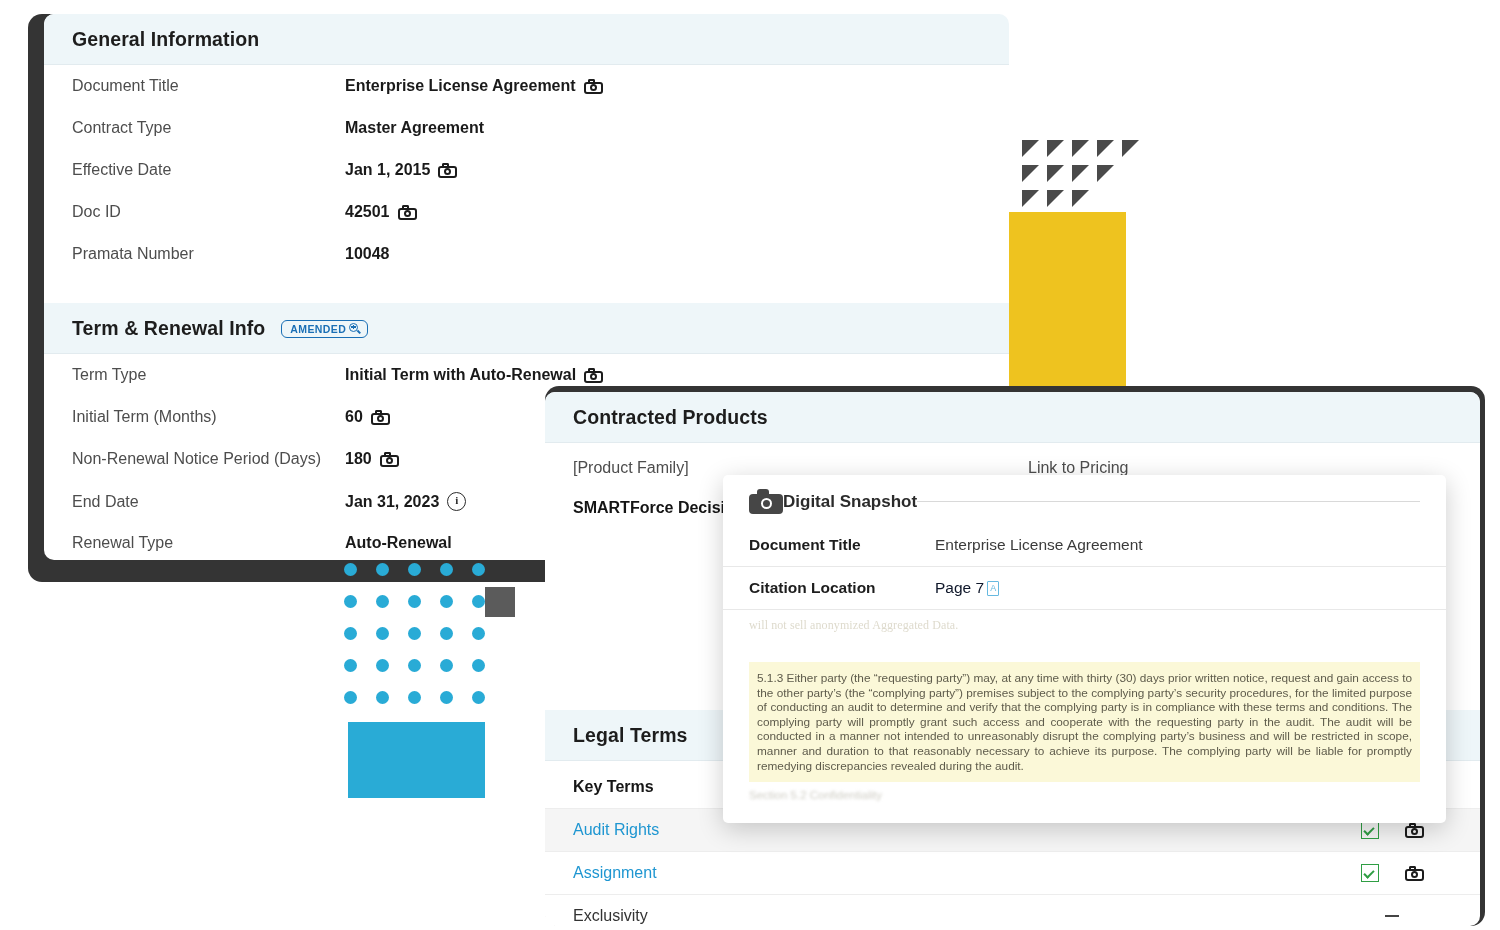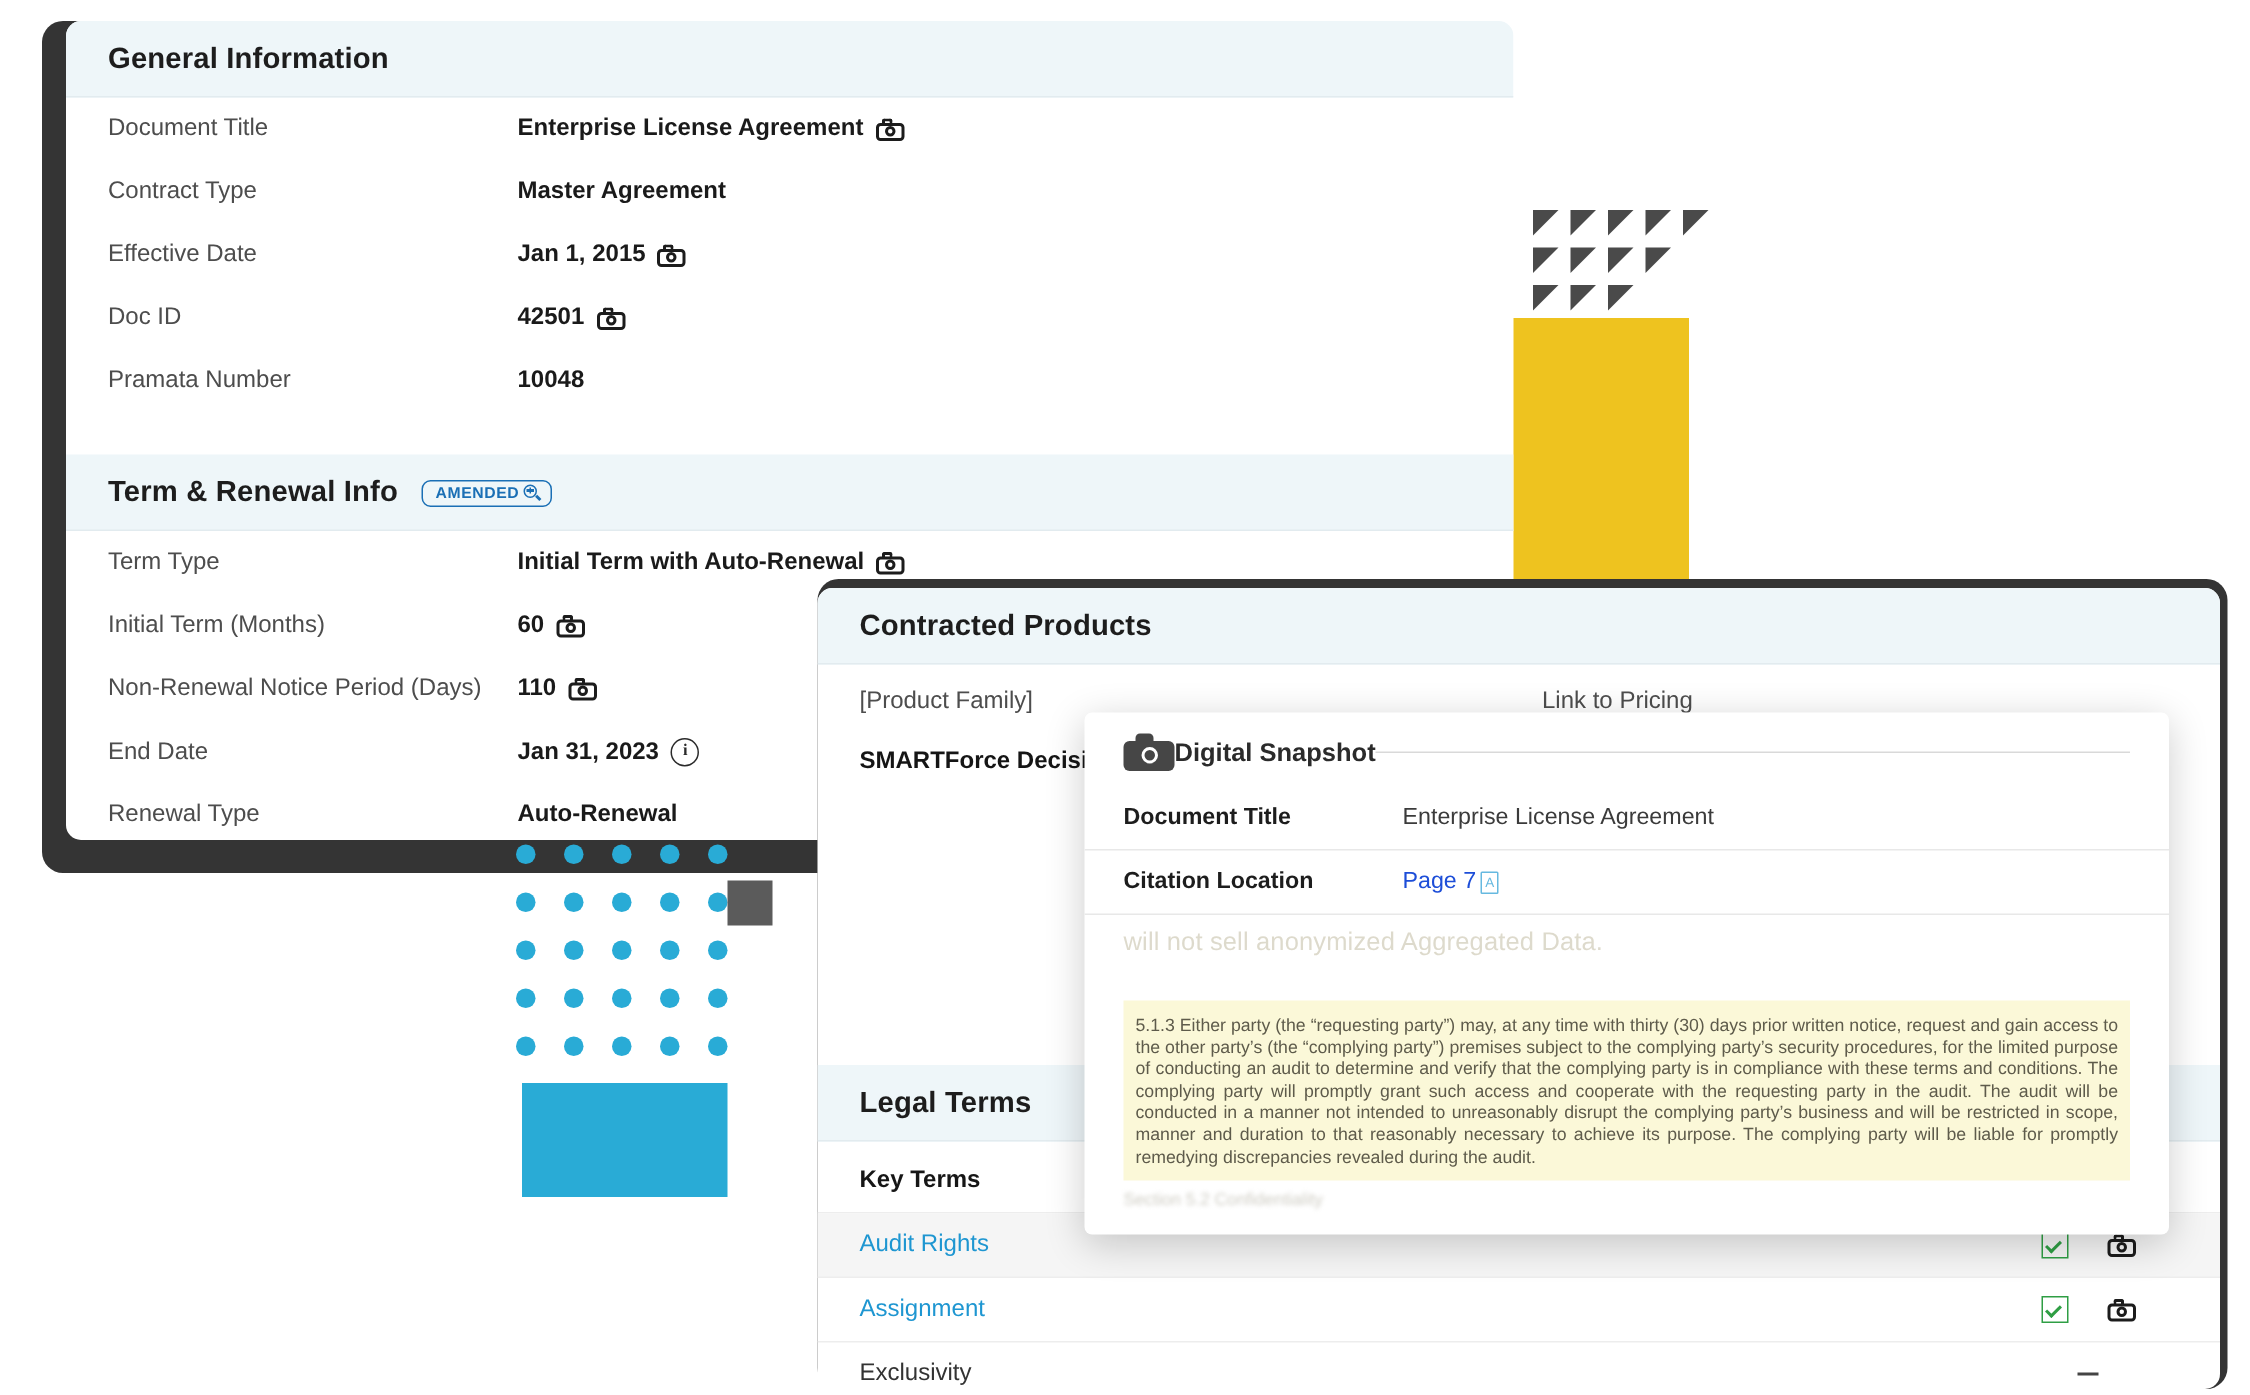--- a/index.html
+++ b/index.html
@@ -104,27 +104,27 @@
   .snap-head .line{flex:1;height:1px;background:#d9d9d9;}
   .snap-head .ttl{font-size:17px;font-weight:bold;color:#2b2b2b;white-space:nowrap;}
   .cam-solid{width:34px;height:25px;position:relative;flex:none;}
   .cam-solid .b{position:absolute;left:0;top:5px;width:34px;height:20px;background:#464646;border-radius:4px;}
   .cam-solid .bu{position:absolute;left:8px;top:0;width:12px;height:6px;background:#464646;border-radius:3px 3px 0 0;}
   .cam-solid .l{position:absolute;left:12px;top:9px;width:11px;height:11px;border:2.6px solid #fff;border-radius:50%;box-sizing:border-box;}
 
   .snap-field{display:flex;padding:12px 26px;border-bottom:1px solid #e8e8e8;align-items:center;}
   .snap-field .k{width:186px;flex:none;font-size:15.5px;font-weight:bold;color:#1d1d1d;}
   .snap-field .v{font-size:15.5px;color:#3b3b3b;}
-  .snap-field .v.link{color:#1d4ed8;display:flex;align-items:center;gap:3px;}
+  .snap-field .v.link{color:#0f172a;display:flex;align-items:center;gap:3px;}
   .pdf-ic{display:inline-block;width:12px;height:15px;border:1.4px solid #66b9e0;border-radius:1px;position:relative;box-sizing:border-box;}
   .pdf-ic::after{content:"A";position:absolute;left:2px;top:0px;font-size:9px;color:#66b9e0;line-height:13px;}
 
   .doc-body{padding:6px 26px 0 26px;position:relative;}
-  .faded-top{font-size:17px;color:#d8d4c4;letter-spacing:.1px;margin:2px 0 9px 0;
-    filter:blur(.3px);opacity:.85;}
+  .faded-top{font-size:12px;color:#d8d4c4;letter-spacing:.1px;margin:2px 0 9px 0;
+    filter:blur(.3px);opacity:.85;font-family:Liberation Serif, serif;}
   .highlight{
     background:#fbf8d8;color:#5e5b4b;
     font-size:11.8px;line-height:14.6px;text-align:justify;
     padding:9px 8px 9px 8px;
     margin-top:29px;
   }
   .faded-bot{font-size:11.5px;color:#cfcdc4;margin-top:7px;filter:blur(1.4px);}
 </style>
 </head>
 <body>
@@ -266,21 +266,21 @@
           <span class="cam">
               <i class="bump"></i>
               <i class="body"></i>
               <i class="lens"></i>
             </span>
         </div>
       </div>
       <div class="row">
         <div class="lbl">Non-Renewal Notice Period (Days)</div>
         <div class="val">
-          <span>110</span>
+          <span>180</span>
           <span class="cam">
               <i class="bump"></i>
               <i class="body"></i>
               <i class="lens"></i>
             </span>
         </div>
       </div>
       <div class="row">
         <div class="lbl">End Date</div>
         <div class="val">

